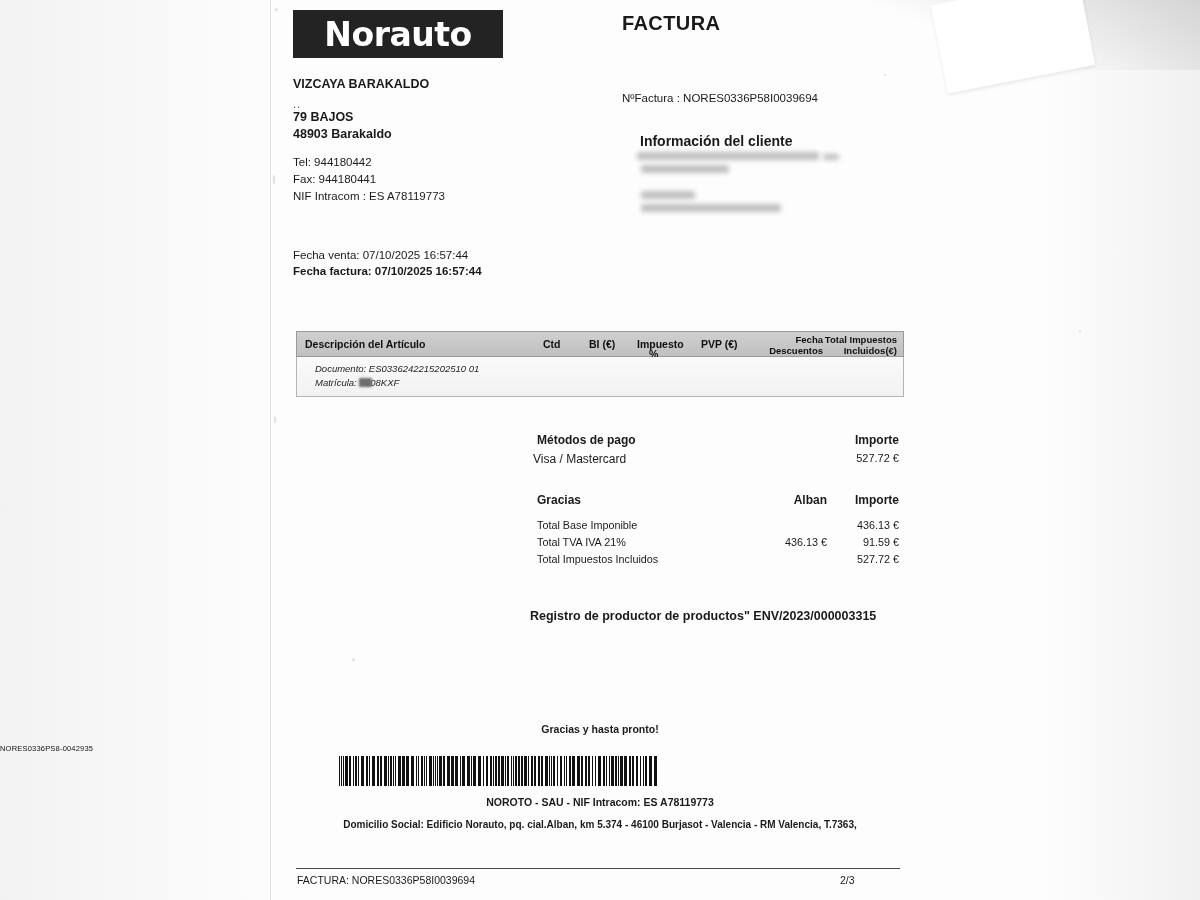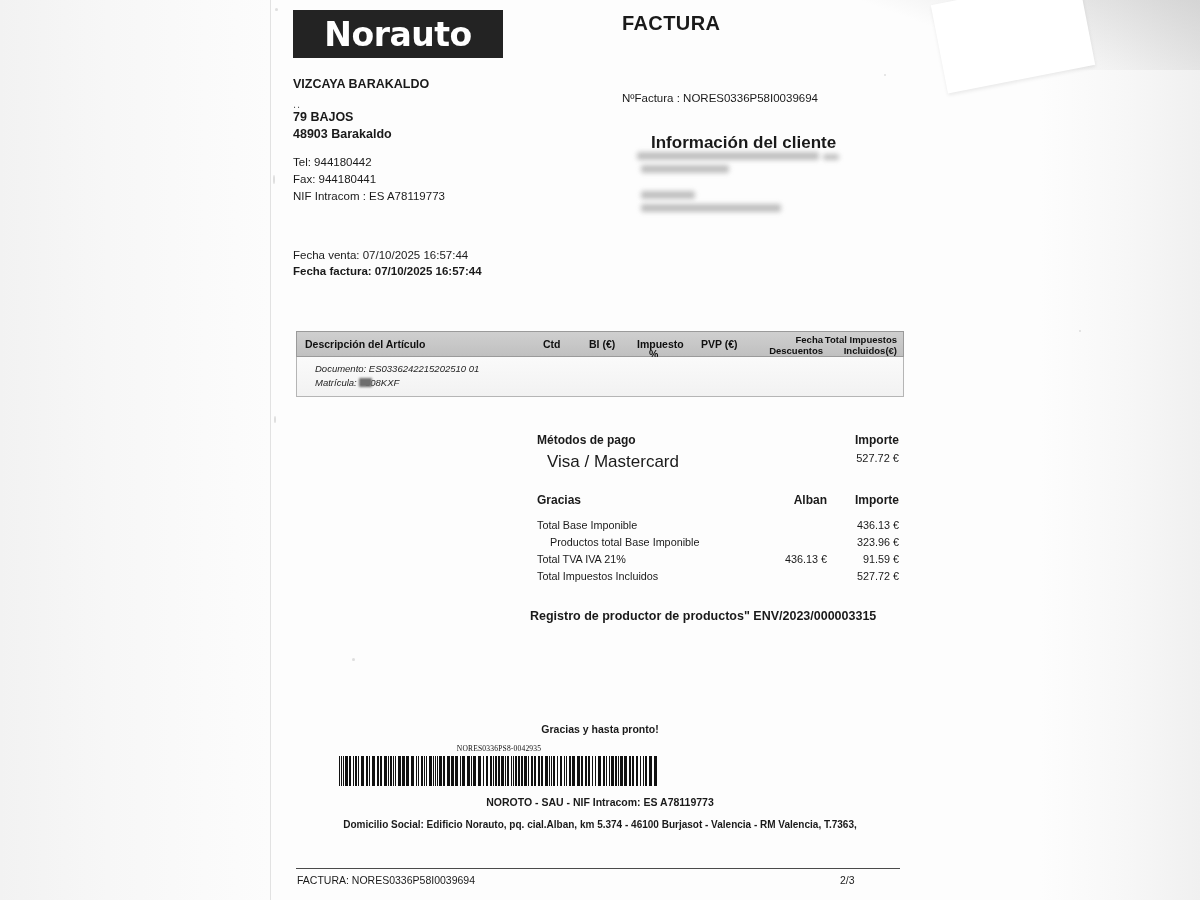--- a/index.html
+++ b/index.html
@@ -124,23 +124,22 @@
 
   .invoice-number {
     position: absolute;
     left: 622px; top: 92px;
     font-size: 11.5px;
   }
 
   .client-title {
     position: absolute;
     left: 640px; top: 133px;
-    font-size: 17px;
-    font-weight: 700;
-    margin-left: 11px;
+    font-size: 14px;
+    font-weight: 700;
   }
   .client-blur {
     position: absolute;
     left: 637px; top: 152px;
     width: 245px; height: 68px;
   }
   .blur-line {
     position: absolute;
     background: #b4b4b4;
     filter: blur(2.6px);
@@ -219,22 +218,22 @@
   .pay-amount-h {
     position: absolute;
     left: 845px; top: 433px;
     width: 54px;
     text-align: right;
     font-size: 12px;
     font-weight: 700;
   }
   .pay-row-label {
     position: absolute;
-    left: 547px; top: 452px;
-    font-size: 17px;
+    left: 533px; top: 452px;
+    font-size: 12px;
   }
   .pay-row-value {
     position: absolute;
     left: 820px; top: 452px;
     width: 79px;
     text-align: right;
     font-size: 11px;
   }
 
   
@@ -292,22 +291,21 @@
     left: 0; top: 723px;
     width: 1200px;
     text-align: center;
     font-size: 10.5px;
     font-weight: 700;
   }
   .barcode-wrap {
     position: absolute;
     left: 0; top: 744px;
     width: 998px;
-    text-align: center;
-    font-family: Liberation Serif, serif;
+    text-align: left;
   }
   .barcode-num {
     font-size: 7.5px;
     letter-spacing: .2px;
     color: #111;
   }
   .barcode {
     margin: 3px auto 0;
     width: 320px;
     height: 30px;
@@ -438,25 +436,20 @@
     <span class="t-l">Gracias</span>
     <span class="t-b">Alban</span>
     <span class="t-i">Importe</span>
   </div>
   <div style="height:8px;"></div>
   <div class="tot-row">
     <span class="lab">Total Base Imponible</span>
     <span class="base"></span>
     <span class="imp">436.13 €</span>
   </div>
-  <div class="tot-row indent">
-    <span class="lab">Productos total Base Imponible</span>
-    <span class="base"></span>
-    <span class="imp">323.96 €</span>
-  </div>
   <div class="tot-row">
     <span class="lab">Total TVA IVA 21%</span>
     <span class="base">436.13 €</span>
     <span class="imp">91.59 €</span>
   </div>
   <div class="tot-row">
     <span class="lab">Total Impuestos Incluidos</span>
     <span class="base"></span>
     <span class="imp">527.72 €</span>
   </div>

